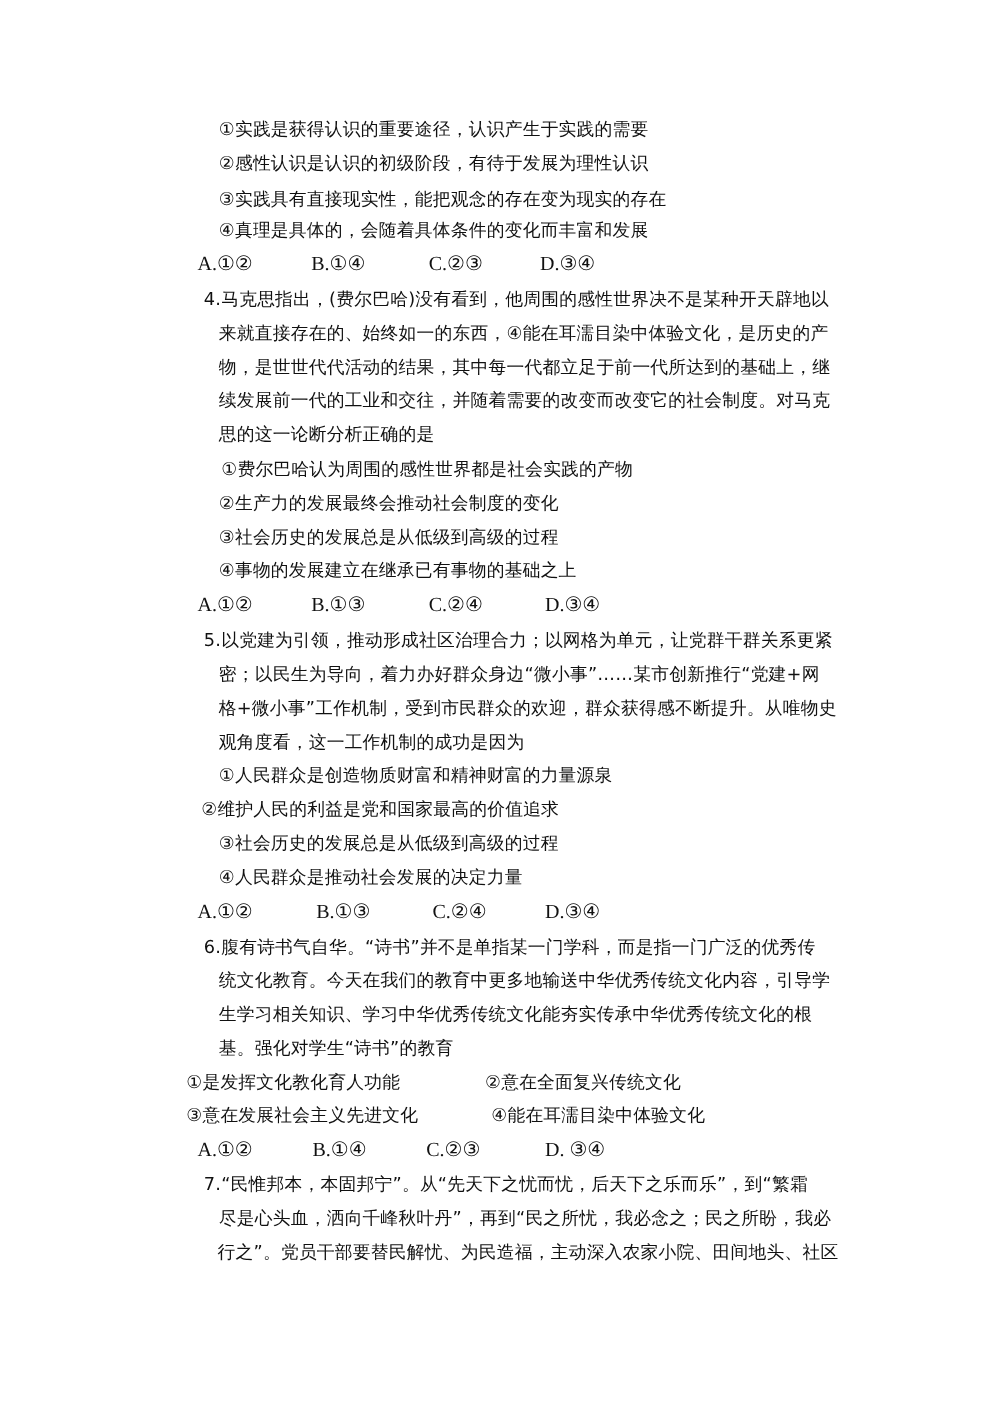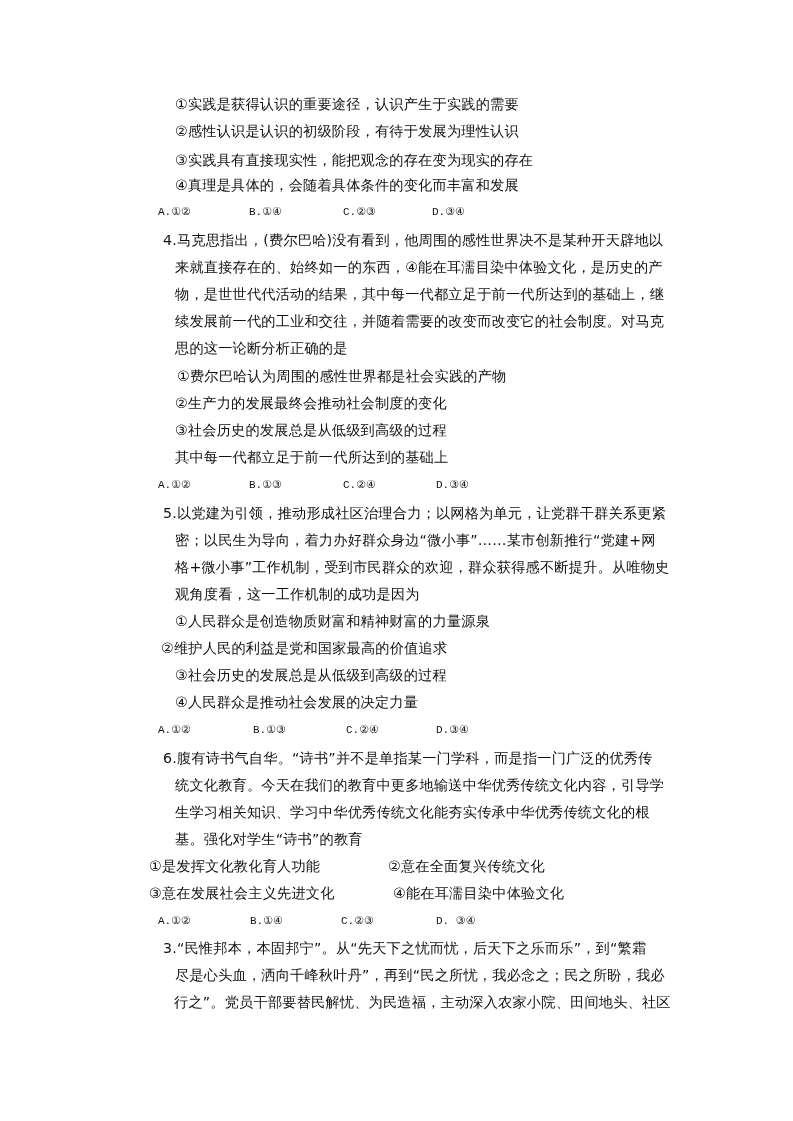--- a/index.html
+++ b/index.html
@@ -8,21 +8,21 @@
     font-family: "DejaVu Sans", "Liberation Sans", sans-serif;
     color: #111111;
   }
   .line {
     position: absolute;
     font-size: 14.2px;
     line-height: 18px;
     white-space: nowrap;
     letter-spacing: 0.2px;
   }
-  .opt { position: absolute; font-family: Liberation Mono, monospace; font-size: 11px; line-height: 18px; white-space: nowrap; }
+  .opt { position: absolute; font-family: Liberation Serif, serif; font-size: 16px; line-height: 18px; white-space: nowrap; }
 </style>
 </head>
 <body>
 
 <div>
 
   <div class="line" style="left:175px;top:95px">①实践是获得认识的重要途径，认识产生于实践的需要</div>
   <div class="line" style="left:175px;top:122px">②感性认识是认识的初级阶段，有待于发展为理性认识</div>
   <div class="line" style="left:175px;top:151px">③实践具有直接现实性，能把观念的存在变为现实的存在</div>
   <div class="line" style="left:175px;top:176px">④真理是具体的，会随着具体条件的变化而丰富和发展</div>
@@ -32,21 +32,21 @@
   <div class="opt" style="left:432px;top:203px">D.③④</div>
 
   <div class="line" style="left:163px;top:231px">4.马克思指出，(费尔巴哈)没有看到，他周围的感性世界决不是某种开天辟地以</div>
   <div class="line" style="left:175px;top:258px">来就直接存在的、始终如一的东西，④能在耳濡目染中体验文化，是历史的产</div>
   <div class="line" style="left:175px;top:285px">物，是世世代代活动的结果，其中每一代都立足于前一代所达到的基础上，继</div>
   <div class="line" style="left:175px;top:312px">续发展前一代的工业和交往，并随着需要的改变而改变它的社会制度。对马克</div>
   <div class="line" style="left:175px;top:339px">思的这一论断分析正确的是</div>
   <div class="line" style="left:177px;top:367px">①费尔巴哈认为周围的感性世界都是社会实践的产物</div>
   <div class="line" style="left:175px;top:394px">②生产力的发展最终会推动社会制度的变化</div>
   <div class="line" style="left:175px;top:421px">③社会历史的发展总是从低级到高级的过程</div>
-  <div class="line" style="left:175px;top:448px">其中每一代都立足于前一代所达到的基础上</div>
+  <div class="line" style="left:175px;top:448px">④事物的发展建立在继承已有事物的基础之上</div>
   <div class="opt" style="left:158px;top:476px">A.①②</div>
   <div class="opt" style="left:249px;top:476px">B.①③</div>
   <div class="opt" style="left:343px;top:476px">C.②④</div>
   <div class="opt" style="left:436px;top:476px">D.③④</div>
 
   <div class="line" style="left:163px;top:504px">5.以党建为引领，推动形成社区治理合力；以网格为单元，让党群干群关系更紧</div>
   <div class="line" style="left:175px;top:531px">密；以民生为导向，着力办好群众身边“微小事”……某市创新推行“党建+网</div>
   <div class="line" style="left:175px;top:558px">格+微小事”工作机制，受到市民群众的欢迎，群众获得感不断提升。从唯物史</div>
   <div class="line" style="left:175px;top:585px">观角度看，这一工作机制的成功是因为</div>
   <div class="line" style="left:175px;top:612px">①人民群众是创造物质财富和精神财富的力量源泉</div>
@@ -64,16 +64,16 @@
   <div class="line" style="left:175px;top:830px">基。强化对学生“诗书”的教育</div>
   <div class="line" style="left:149px;top:857px">①是发挥文化教化育人功能</div>
   <div class="line" style="left:388px;top:857px">②意在全面复兴传统文化</div>
   <div class="line" style="left:149px;top:884px">③意在发展社会主义先进文化</div>
   <div class="line" style="left:393px;top:884px">④能在耳濡目染中体验文化</div>
   <div class="opt" style="left:158px;top:912px">A.①②</div>
   <div class="opt" style="left:250px;top:912px">B.①④</div>
   <div class="opt" style="left:341px;top:912px">C.②③</div>
   <div class="opt" style="left:436px;top:912px">D. ③④</div>
 
-  <div class="line" style="left:163px;top:939px">3.“民惟邦本，本固邦宁”。从“先天下之忧而忧，后天下之乐而乐”，到“繁霜</div>
+  <div class="line" style="left:163px;top:939px">7.“民惟邦本，本固邦宁”。从“先天下之忧而忧，后天下之乐而乐”，到“繁霜</div>
   <div class="line" style="left:175px;top:966px">尽是心头血，洒向千峰秋叶丹”，再到“民之所忧，我必念之；民之所盼，我必</div>
   <div class="line" style="left:174px;top:993px">行之”。党员干部要替民解忧、为民造福，主动深入农家小院、田间地头、社区</div>
 </div>
 
 </body></html>

